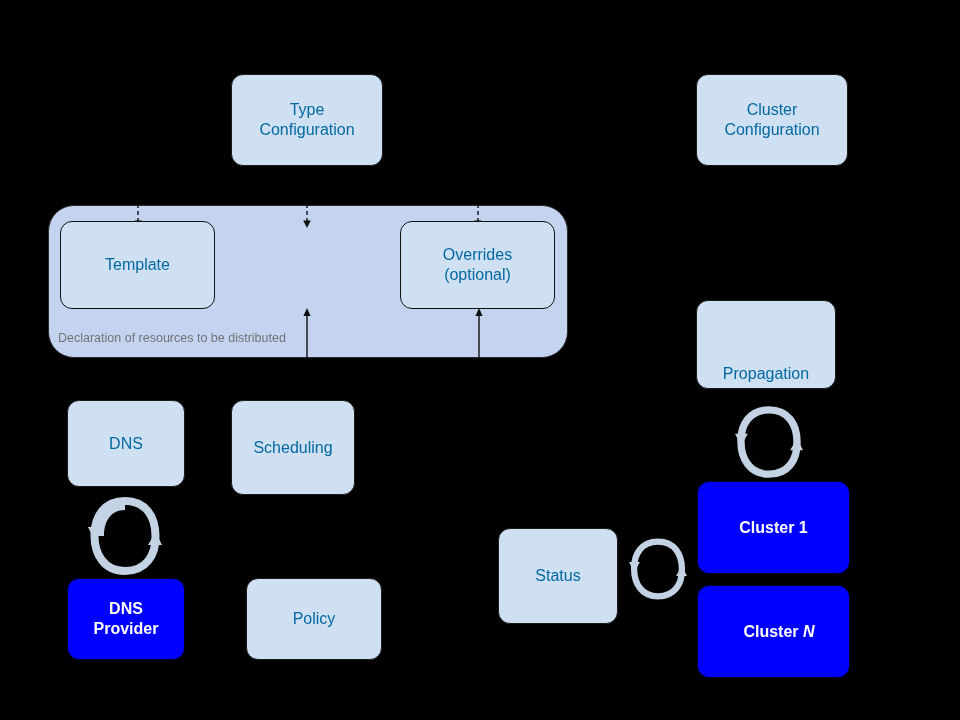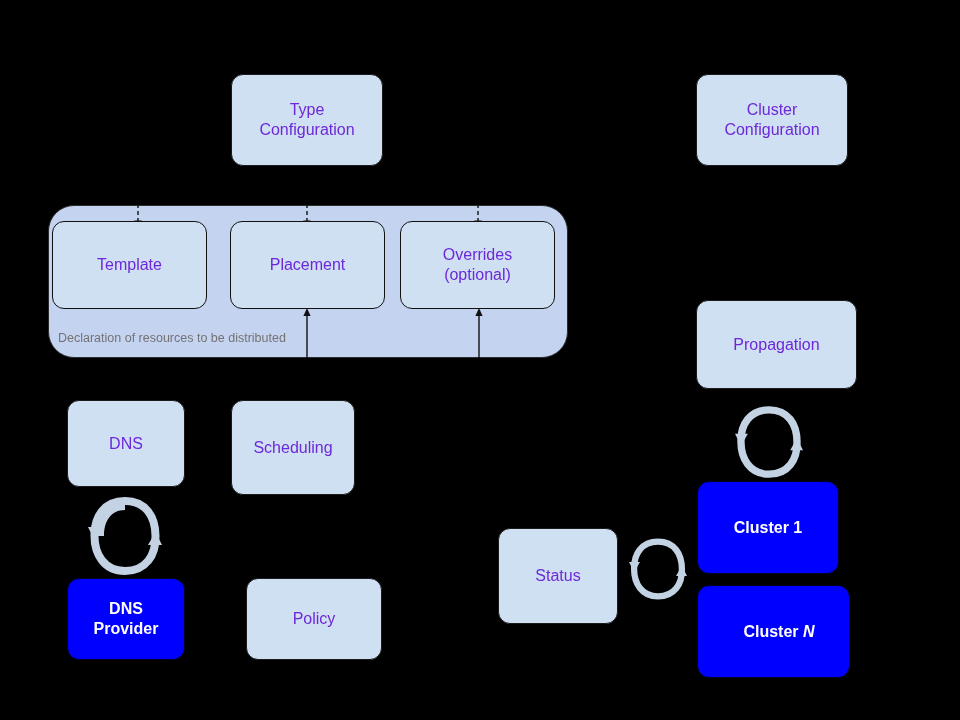--- a/index.html
+++ b/index.html
@@ -20,21 +20,21 @@
   .node {
     position: absolute;
     box-sizing: border-box;
     display: flex;
     align-items: center;
     justify-content: center;
     text-align: center;
     border-radius: 12px;
     background: #cfe0f3;
     border: 1px solid #1a1a1a;
-    color: #6d28d9;
+    color: #0369a1;
     font-size: 16px;
     line-height: 1.25;
     box-shadow: 3px 3px 0 rgba(0,0,0,0.55);
     padding: 4px 6px;
   }
   .node .label { display: block; }
   .node .sub {
     display: block;
     font-size: 16px;
   }
@@ -114,27 +114,24 @@
       <path d="M10 24 L6.2 16.5 L13.8 16.5 Z" fill="#111"></path>
     </svg>
   </div>
   <div class="conn" style="left:468px; top:204px;">
     <svg width="20" height="26" viewBox="0 0 20 26">
       <line x1="10" y1="0" x2="10" y2="18" stroke="#111" stroke-width="1.4" stroke-dasharray="4,3"></line>
       <path d="M10 24 L6.2 16.5 L13.8 16.5 Z" fill="#111"></path>
     </svg>
   </div>
 
-  <div class="node inner" style="left:52px; top:221px; width:155px; height:88px;">
+  <div class="node inner" style="left:60px; top:221px; width:155px; height:88px;">
     <span class="label">Template</span>
   </div>
 
-  <div class="node inner" style="left:230px; top:221px; width:155px; height:88px;">
-    <span class="label">Placement</span>
-  </div>
 
   <div class="node inner dashdot" style="left:400px; top:221px; width:155px; height:88px;">
     <span>
       <span class="label">Overrides</span>
       <span class="sub">(optional)</span>
     </span>
   </div>
 
   <div class="group-caption" style="left:58px; top:331px;">Declaration of resources to be distributed</div>
 
@@ -185,21 +182,21 @@
   </div>
 
   <div class="node" style="left:231px; top:400px; width:124px; height:95px;">
     <span class="label">Scheduling</span>
   </div>
 
   <div class="node" style="left:246px; top:578px; width:136px; height:82px;">
     <span class="label">Policy</span>
   </div>
 
-  <div class="node" style="left:696px; top:300px; width:161px; height:89px;">
+  <div class="node" style="left:696px; top:300px; width:140px; height:89px;align-items:flex-end;">
     <span class="label">Propagation</span>
   </div>
 
   <div class="sync-icon" style="left:735px; top:398px;">
     <svg width="68" height="88" viewBox="0 0 74 80">
       <path d="M37 5 C 16 5, 6 21, 6.5 40" fill="none" stroke="#c3d3e3" stroke-width="8"></path>
       <path d="M6.5 44 L0 31 L14 31 Z" fill="#c3d3e3"></path>
       <path d="M37 75 C 58 75, 68 59, 67.5 40" fill="none" stroke="#c3d3e3" stroke-width="8"></path>
       <path d="M67.5 36 L74 49 L60 49 Z" fill="#c3d3e3"></path>
       <path d="M37 75 C 16 75, 6.5 58, 6.5 40" fill="none" stroke="#c3d3e3" stroke-width="8"></path>
@@ -215,21 +212,21 @@
     <svg width="58" height="82" viewBox="0 0 74 80">
       <path d="M37 5 C 16 5, 6 21, 6.5 40" fill="none" stroke="#c3d3e3" stroke-width="8"></path>
       <path d="M6.5 44 L0 31 L14 31 Z" fill="#c3d3e3"></path>
       <path d="M37 75 C 58 75, 68 59, 67.5 40" fill="none" stroke="#c3d3e3" stroke-width="8"></path>
       <path d="M67.5 36 L74 49 L60 49 Z" fill="#c3d3e3"></path>
       <path d="M37 75 C 16 75, 6.5 58, 6.5 40" fill="none" stroke="#c3d3e3" stroke-width="8"></path>
       <path d="M37 5 C 58 5, 67.5 21, 67.5 40" fill="none" stroke="#c3d3e3" stroke-width="8"></path>
     </svg>
   </div>
 
-  <div class="node blue" style="left:697px; top:481px; width:142px; height:93px;">
+  <div class="node blue" style="left:697px; top:481px; width:153px; height:93px;">
     <span>
       <span>Cluster </span><span>1</span>
     </span>
   </div>
 
   <div class="node blue" style="left:697px; top:585px; width:153px; height:93px;padding-left:17px;">
     <span>
       <span>Cluster </span><span style="font-style:italic;">N</span>
     </span>
   </div>

